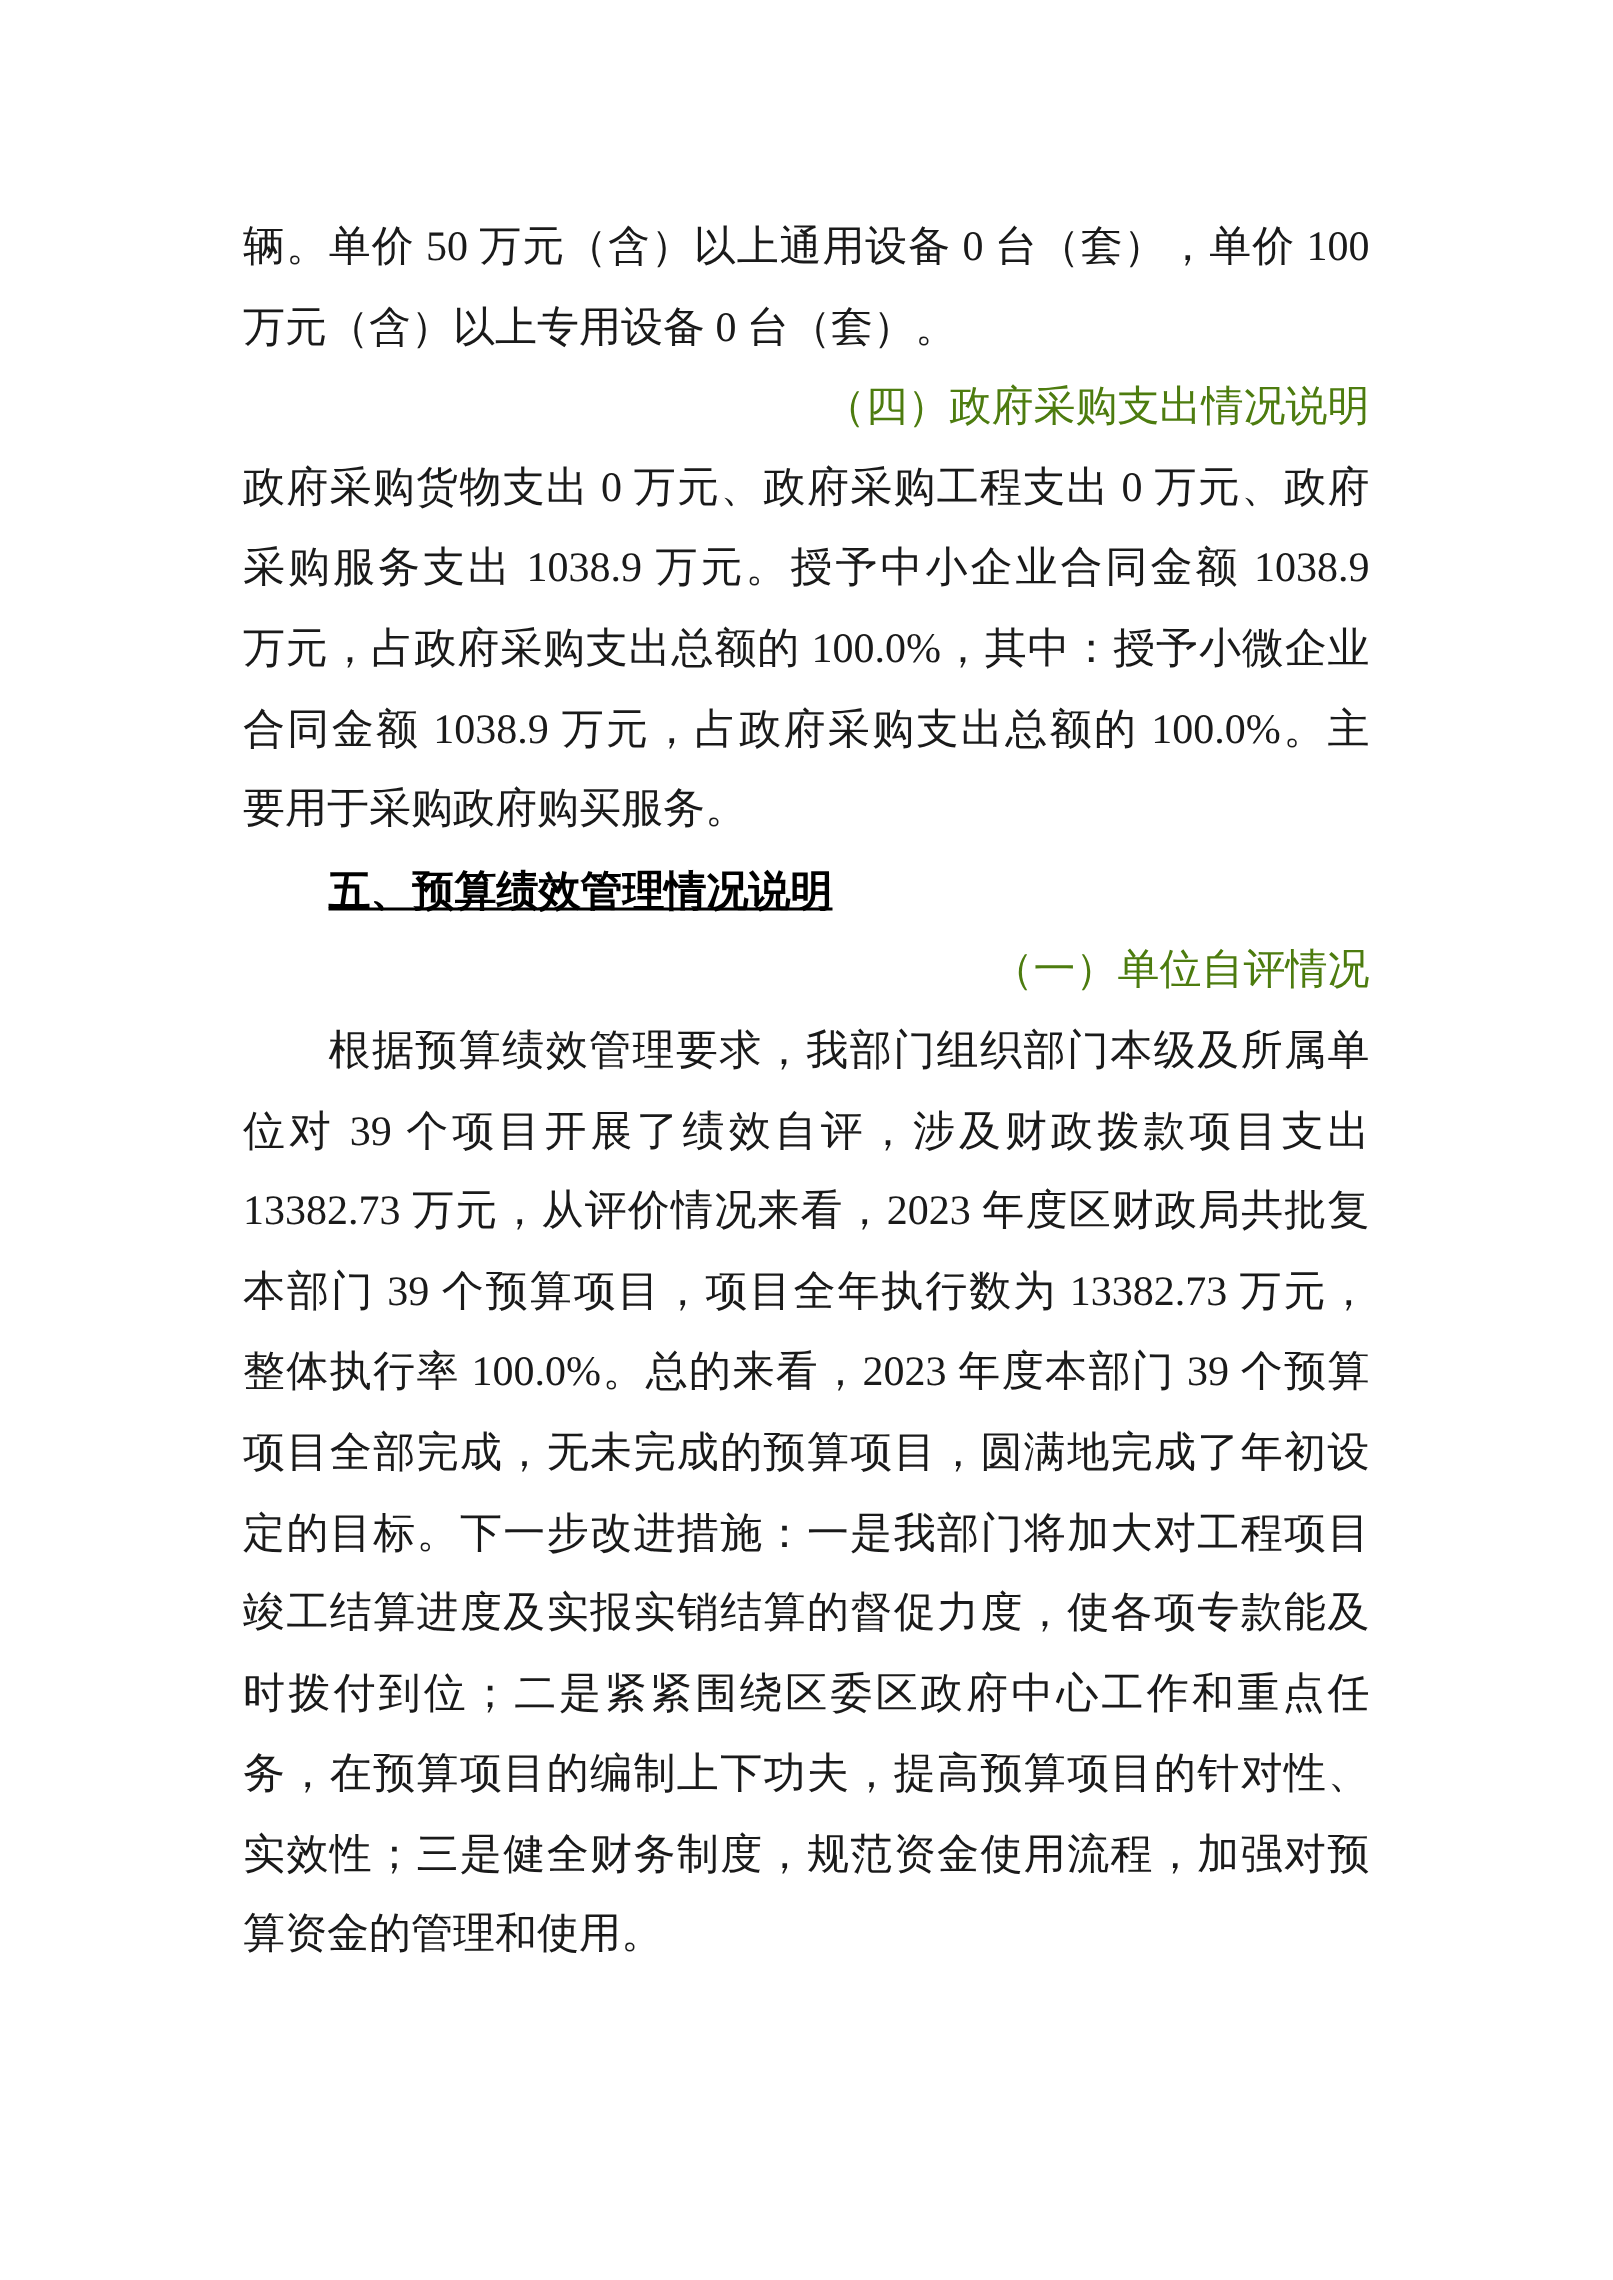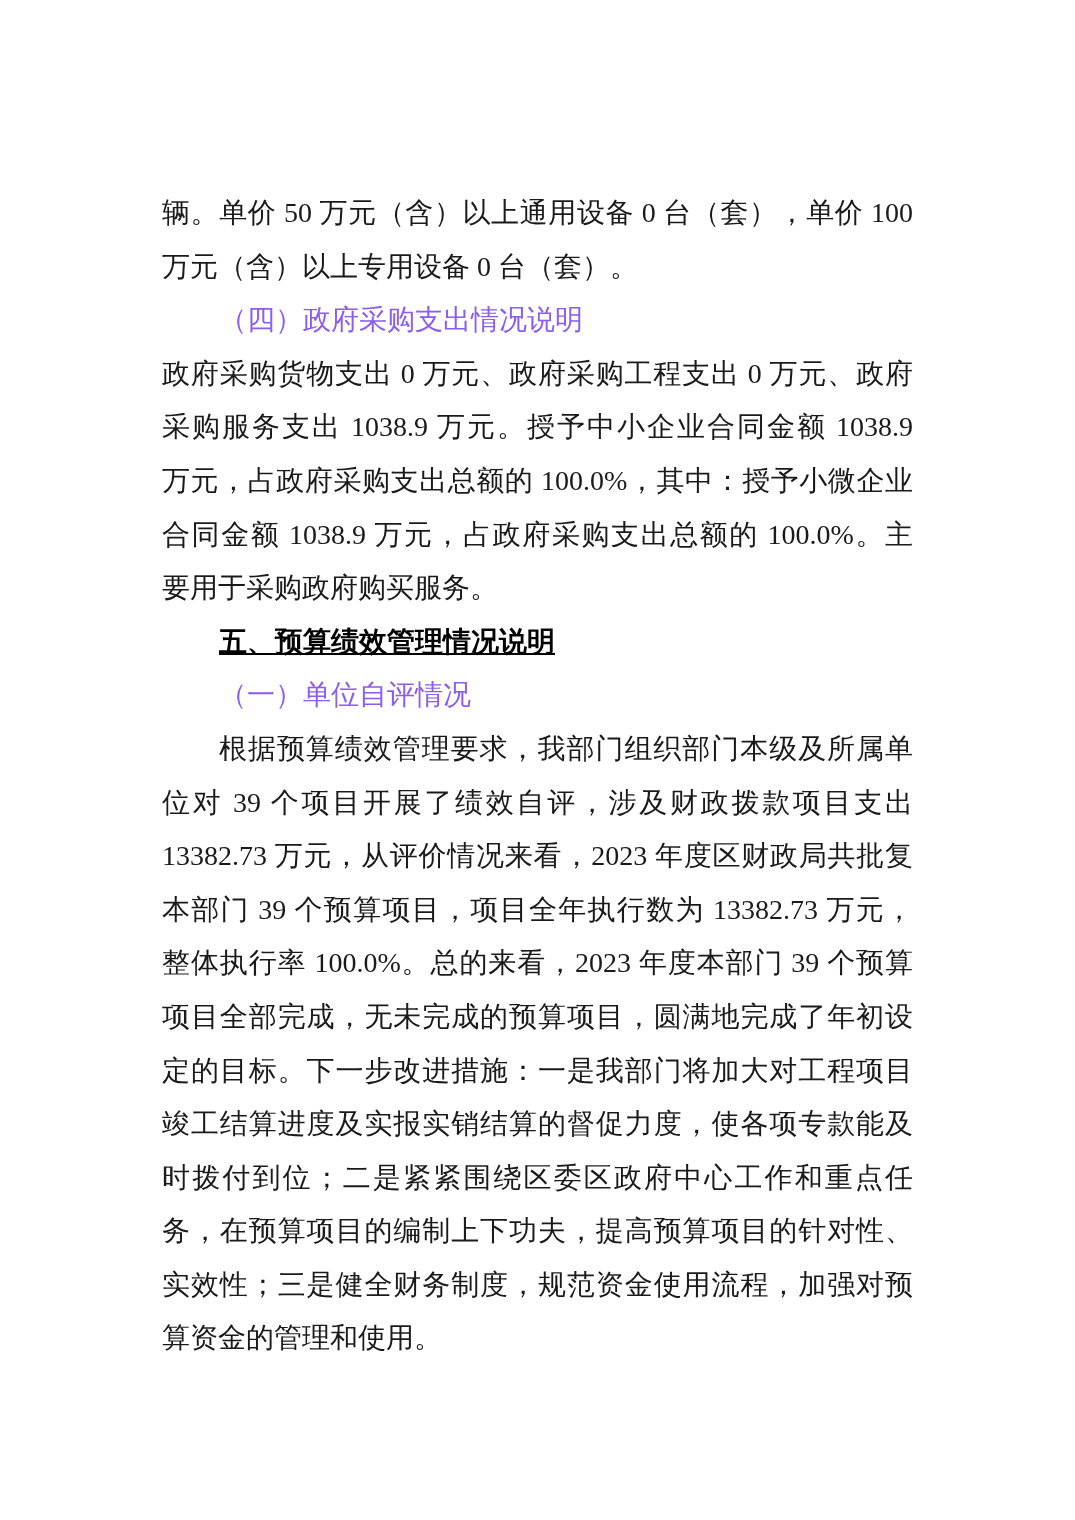--- a/index.html
+++ b/index.html
@@ -7,21 +7,20 @@
     padding: 0;
     background: #ffffff;
   }
   .page {
     position: relative;
     width: 1075px;
     height: 1364px;
     background: #ffffff;
     overflow: hidden;
     font-family: "Liberation Serif", "DejaVu Serif", serif;
-    margin-top: 48px;
   }
   .content {
     position: absolute;
     left: 162px;
     top: 138px;
     width: 751px;
   }
   .line {
     height: 53.6px;
     line-height: 53.6px;
@@ -41,21 +40,22 @@
     text-justify: inter-character;
   }
   .line.style-hei {
     font-family: "Liberation Sans", "DejaVu Sans", sans-serif;
     font-weight: 700;
     color: #000000;
     font-size: 28px;
     text-decoration: underline;
   }
   .line.style-kai {
-    color: #8b5cf6;
+    color: #4d7c0f;
+    text-align: right;
   }
   .footer {
     position: absolute;
     left: 0;
     top: 1405px;
     width: 1075px;
     text-align: left;
   }
   .pagenum {
     font-size: 19px;

